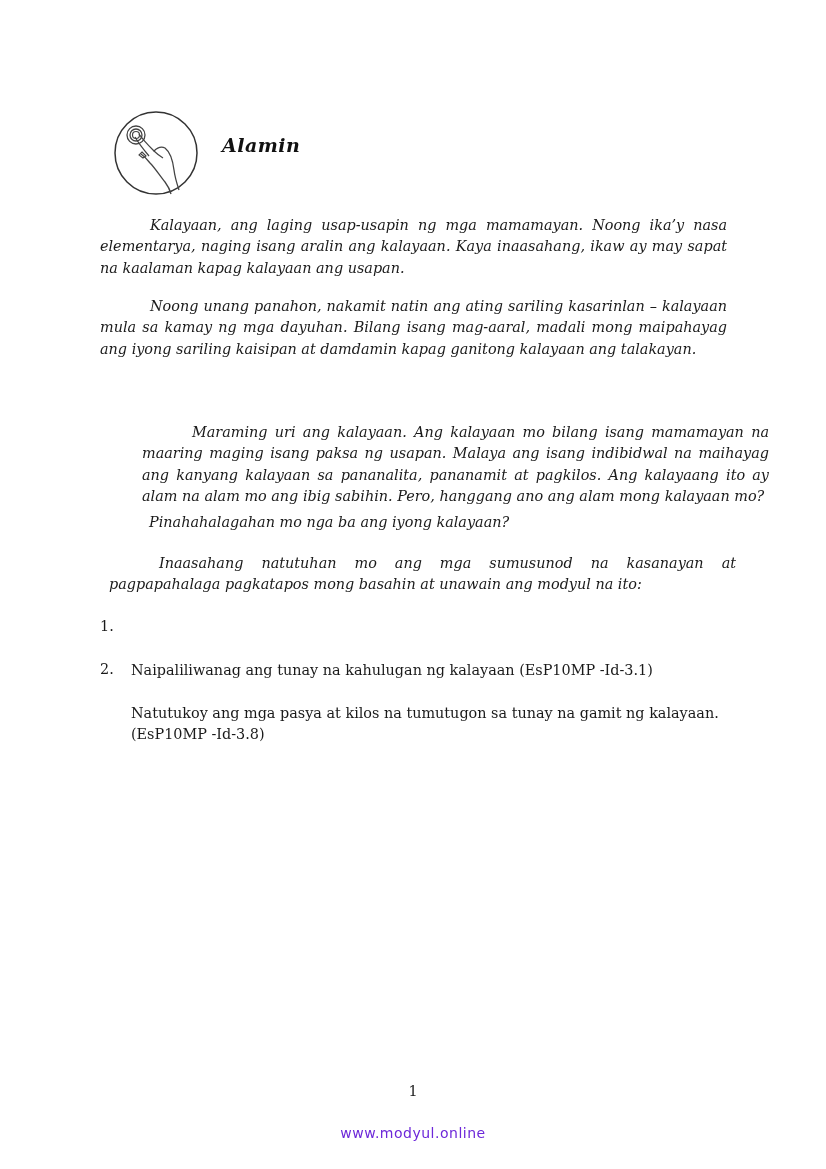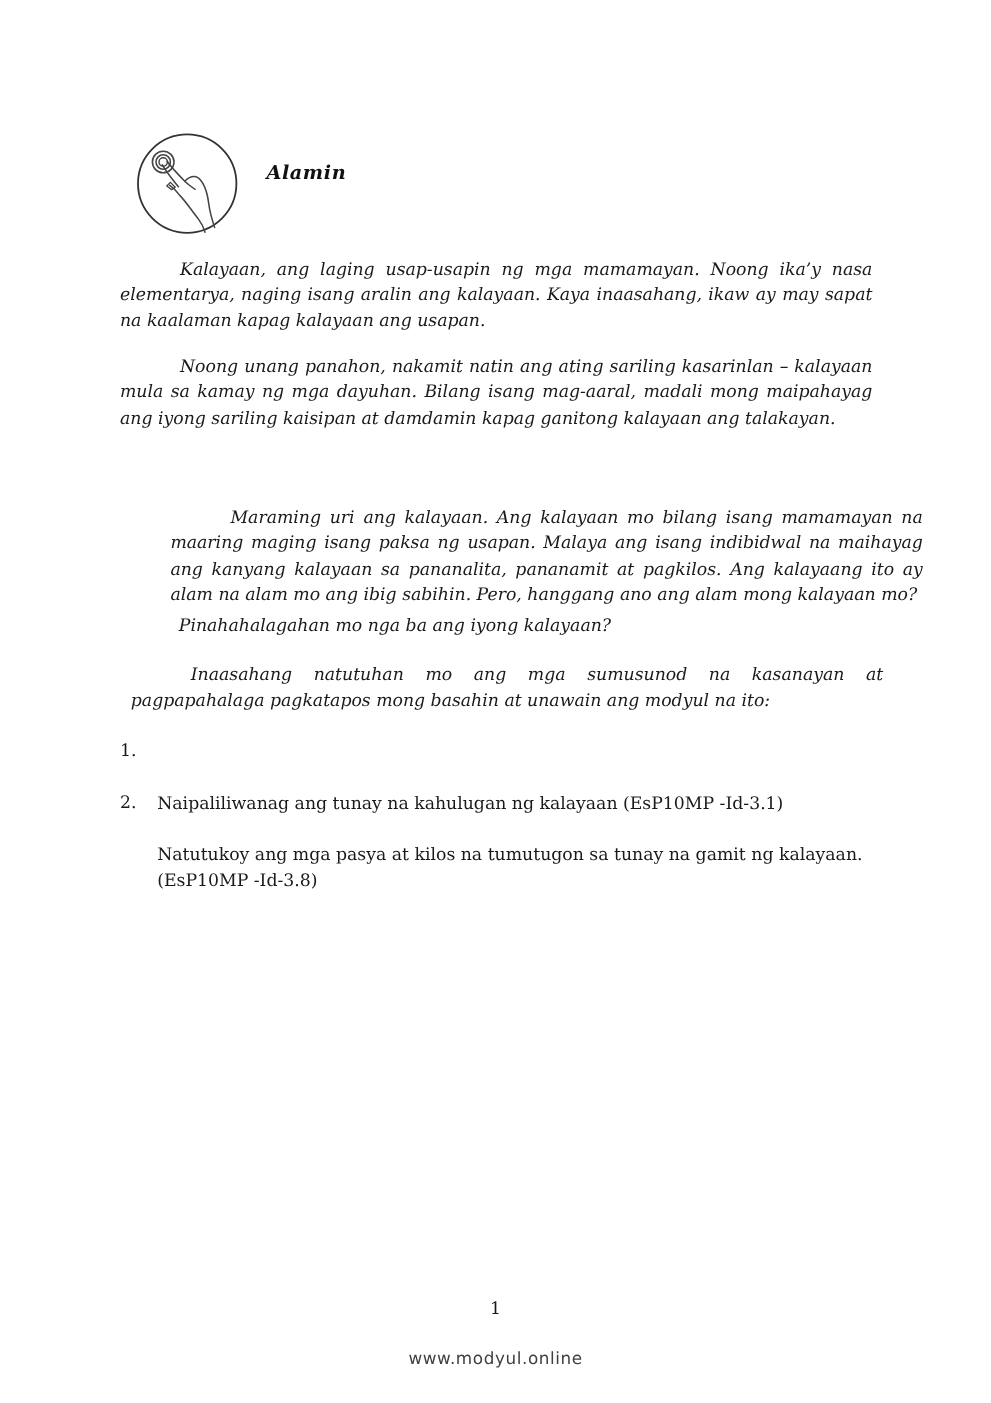--- a/index.html
+++ b/index.html
@@ -1,36 +1,36 @@
 <!DOCTYPE html>
 <html><head>
 <meta charset="utf-8">
 <style>
   html, body { margin: 0; padding: 0; background: #ffffff; }
   body { width: 826px; height: 1169px; position: relative; overflow: hidden;
          font-family: "DejaVu Serif", "Liberation Serif", serif; color: #1a1a1a; }
   .icon-wrap { position: absolute; left: 113px; top: 110px; width: 86px; height: 86px; }
   .title { position: absolute; left: 222px; top: 134px; font-family: "DejaVu Serif", serif;
-           font-weight: bold; font-style: italic; font-size: 16px; color: #111; letter-spacing: 0.5px; }
+           font-weight: bold; font-style: italic; font-size: 19px; color: #111; letter-spacing: 0.5px; }
   .para { margin: 0; text-align: justify; text-indent: 50px; font-style: italic; }
   .p1 { position: absolute; left: 100px; top: 215px; width: 627px; }
   .p2 { position: absolute; left: 100px; top: 296px; width: 627px; }
   .p3 { position: absolute; left: 100px; top: 422px; width: 627px; margin-left: 42px; }
   .p4 { position: absolute; left: 99px; top: 512px; width: 627px; }
   .p5 { position: absolute; left: 109px; top: 553px; width: 627px; }
   .txt { font-size: 14.4px; line-height: 21.3px; }
   .list { position: absolute; left: 100px; width: 627px; font-size: 14.4px; line-height: 21.3px; }
   .li1 { top: 616px; }
   .li2 { top: 659px; }
   .li { display: flex; }
   .li-num { width: 31px; flex: none; }
   .li-text { flex: 1; margin-top: 44px; }
   .pageno { position: absolute; left: 0; width: 826px; top: 1083px; text-align: center; font-size: 14.4px; }
   .watermark { position: absolute; left: 0; width: 826px; top: 1125px; text-align: center;
-               font-family: "DejaVu Sans", sans-serif; font-size: 14px; color: #404040; letter-spacing: 0.5px; }
+               font-family: "DejaVu Sans", sans-serif; font-size: 14px; color: #6d28d9; letter-spacing: 0.5px; }
 </style>
 </head>
 <body>
 
 <div class="icon-wrap">
   <svg width="86" height="86" viewBox="0 0 86 86">
     <circle cx="43" cy="43" r="41" fill="none" stroke="#333" stroke-width="1.5"></circle>
     <circle cx="23" cy="25" r="9" fill="none" stroke="#444" stroke-width="1.3"></circle>
     <circle cx="23" cy="25" r="6" fill="none" stroke="#444" stroke-width="1.3"></circle>
     <circle cx="23" cy="25" r="3.5" fill="none" stroke="#444" stroke-width="1.2"></circle>

